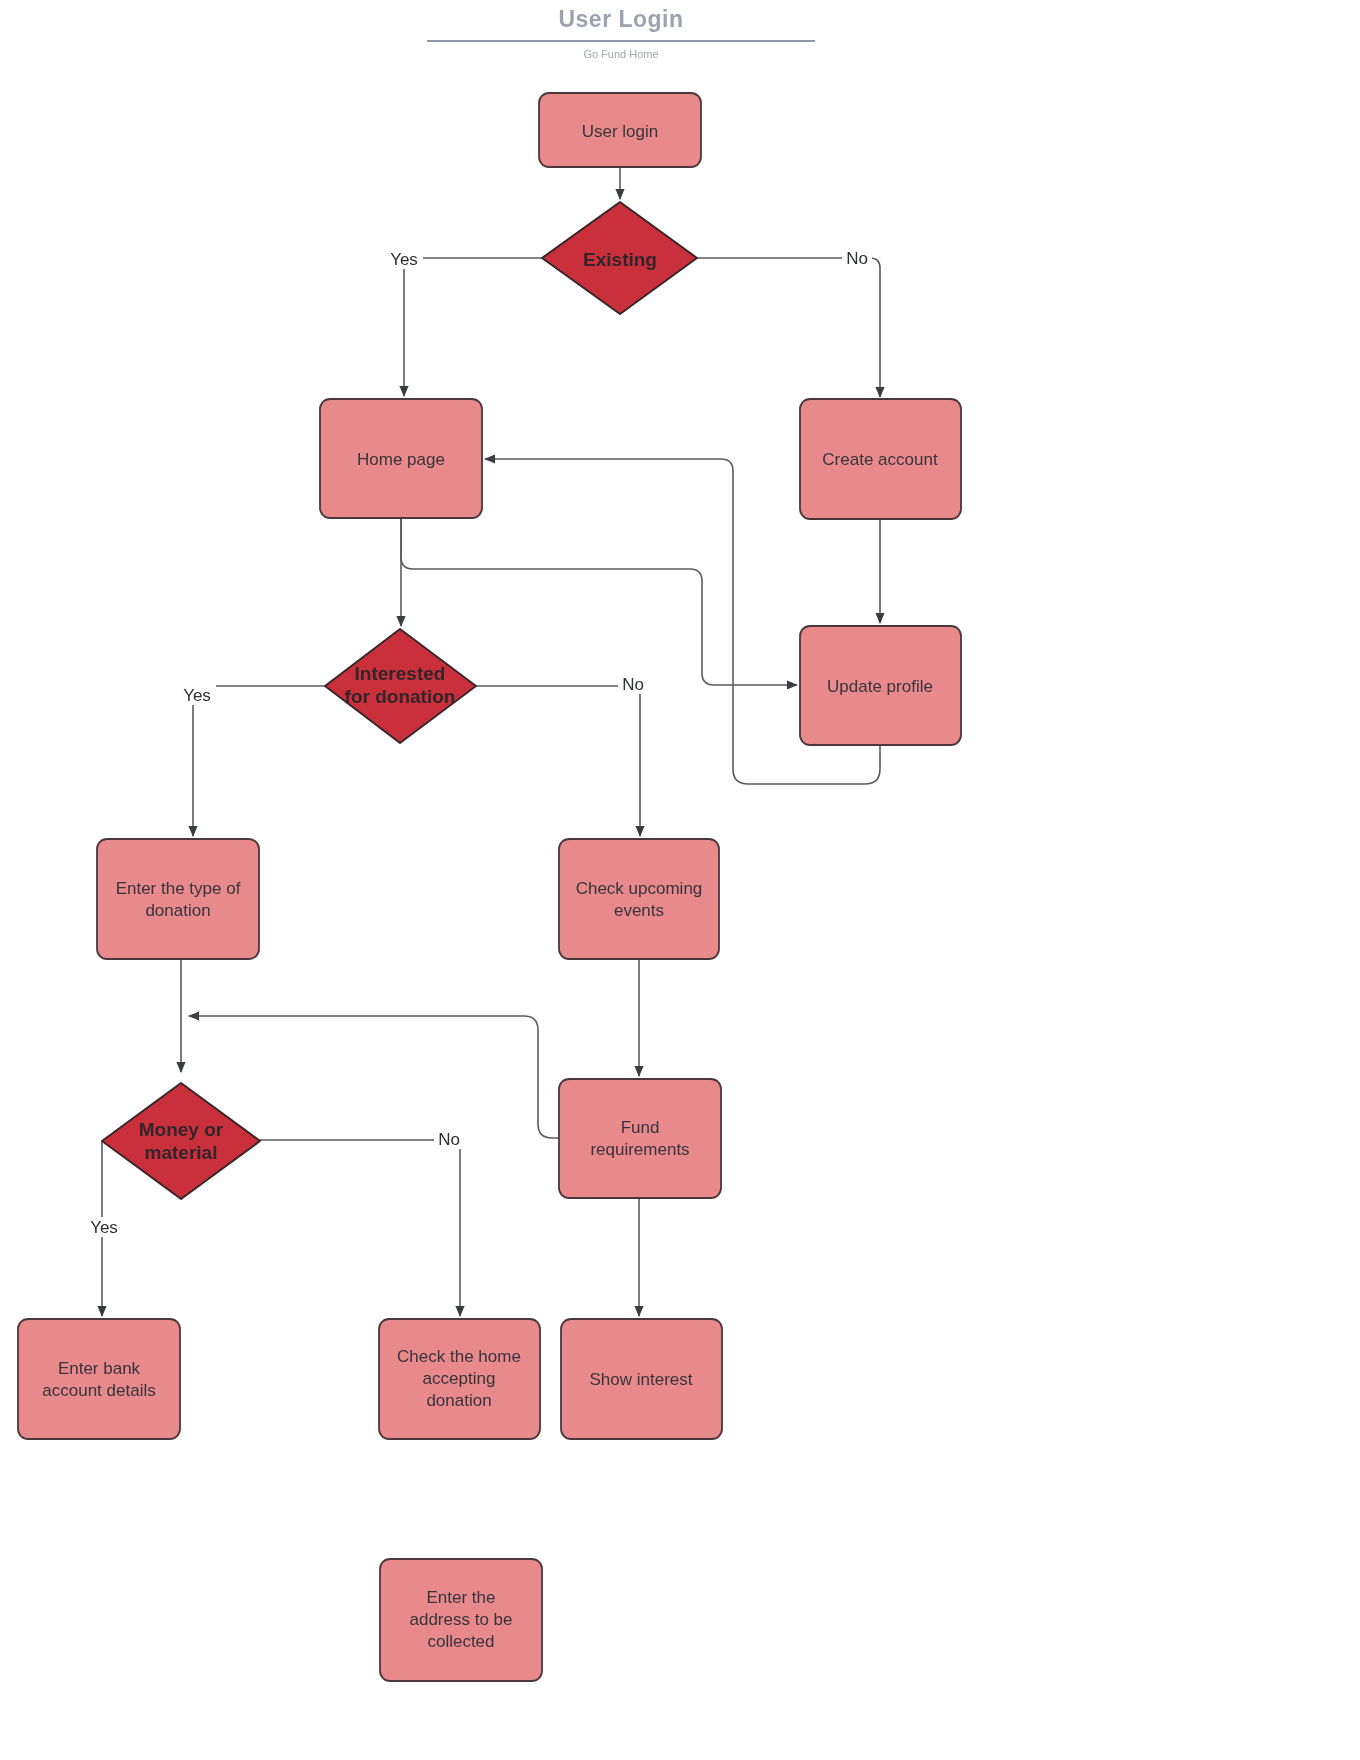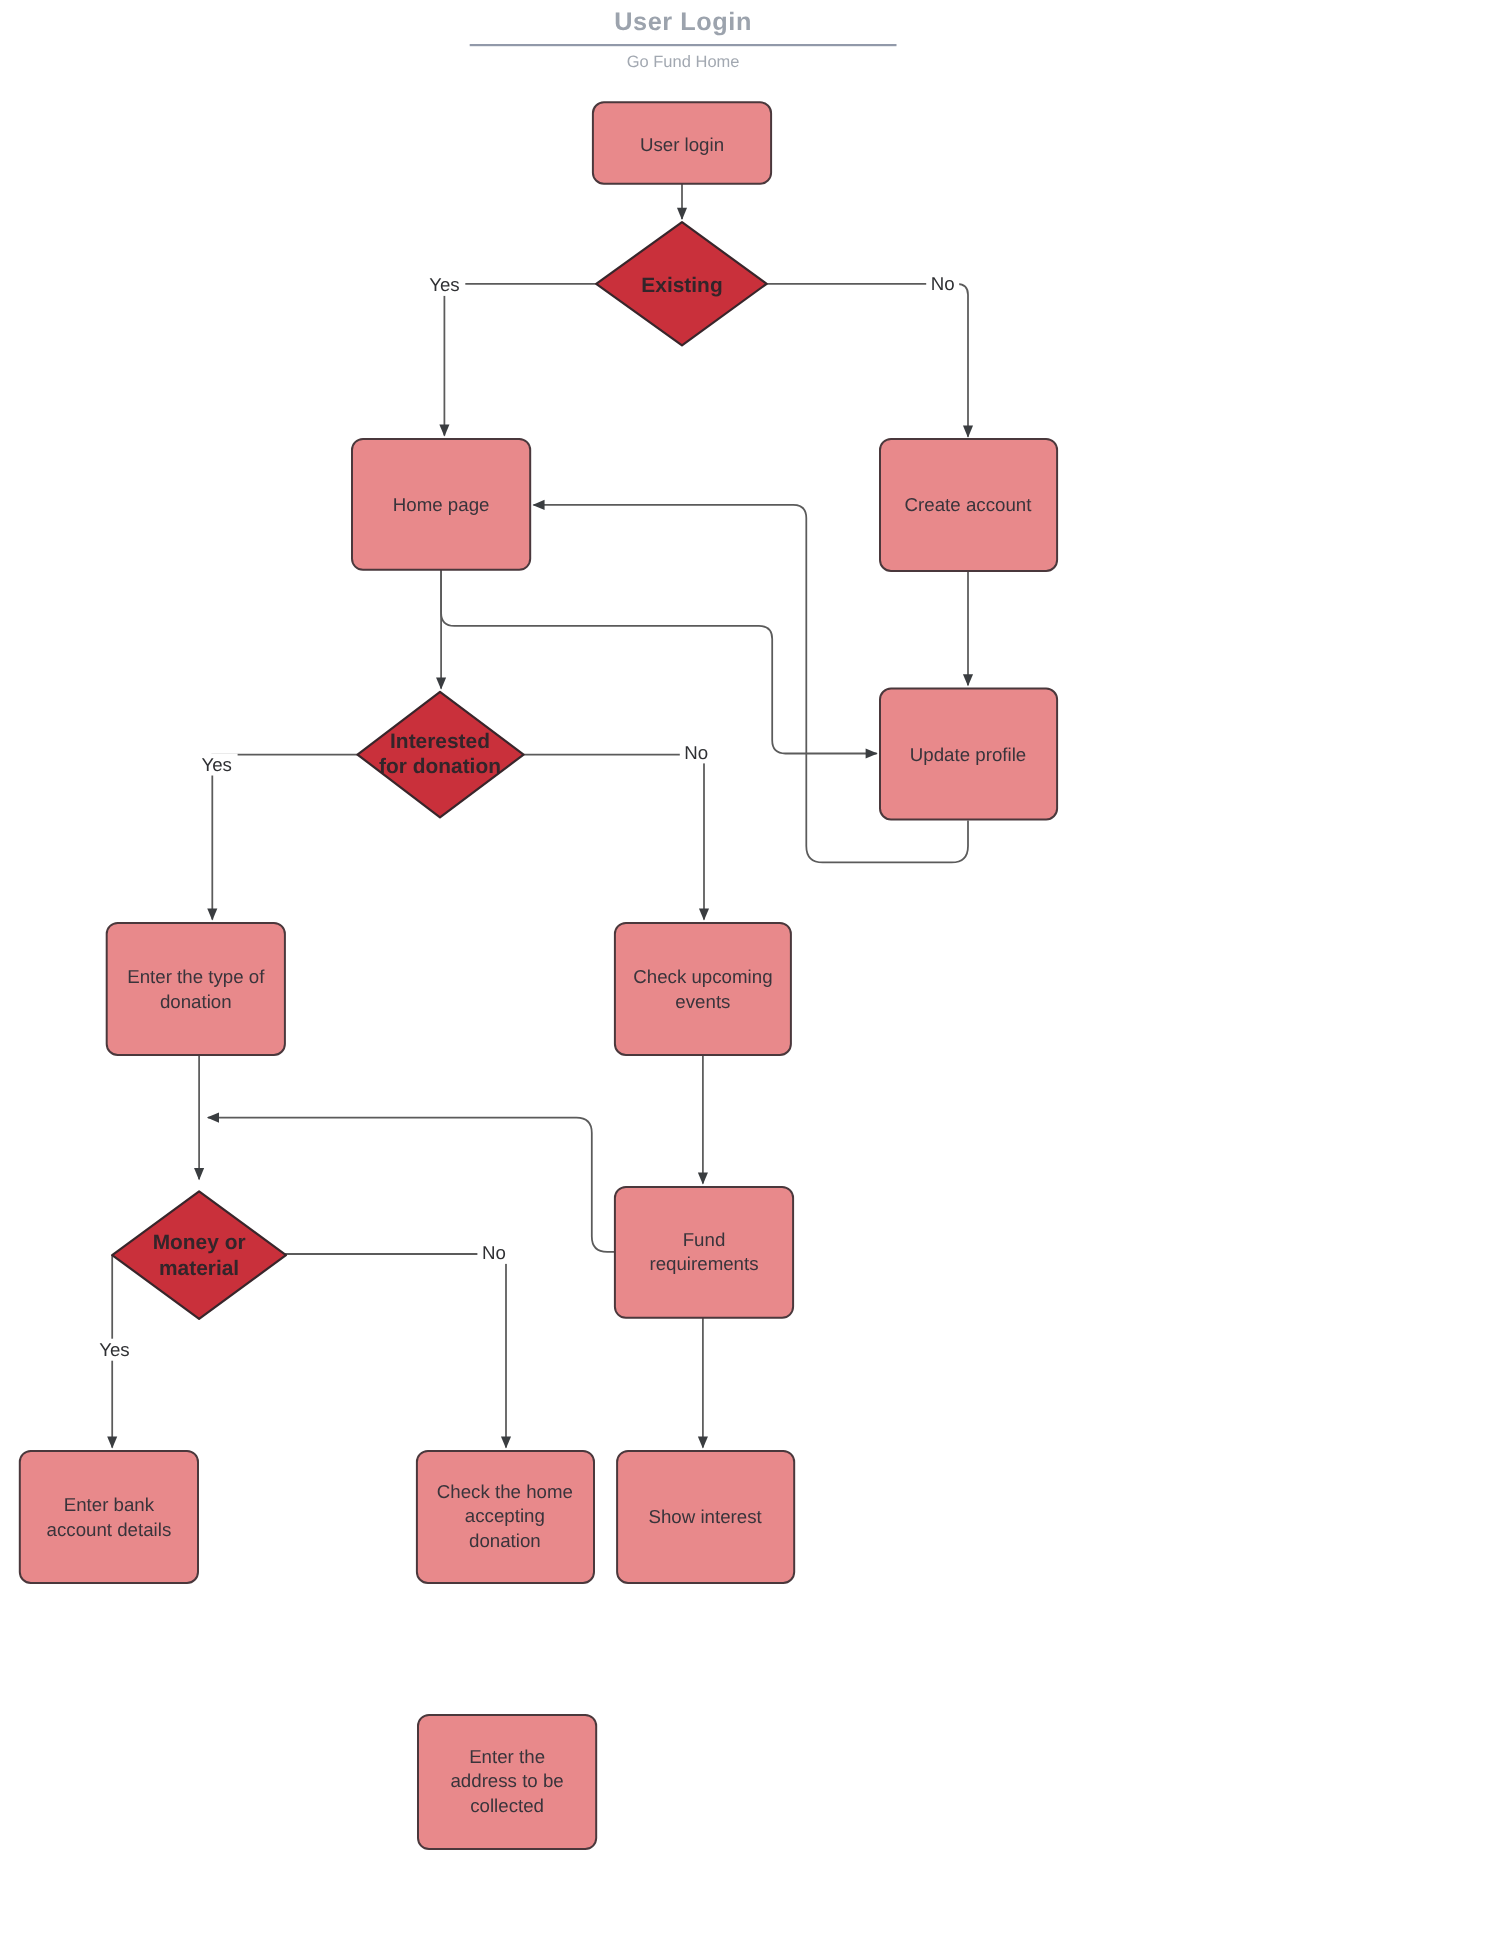--- a/index.html
+++ b/index.html
@@ -9,21 +9,21 @@
   }
   .header {
     position:absolute; left:427px; top:6px; width:388px; text-align:center;
   }
   .header h1 {
     margin:0; padding:0 0 7px 0; font-size:23px; font-weight:bold;
     color:var(--title-color); border-bottom:2px solid var(--underline-color);
     letter-spacing:0.5px;
   }
   .header .subtitle {
-    margin:6px 0 0 0; font-size:15px; color:var(--subtitle-color);
+    margin:6px 0 0 0; font-size:11px; color:var(--subtitle-color);
   }
   svg { position:absolute; left:0; top:0; }
   svg text { font-family:"Liberation Sans", sans-serif; }
   .edge { fill:none; stroke:var(--edge-color); stroke-width:1.6; }
   .process { fill:var(--process-fill); stroke:var(--process-border); stroke-width:1.8; }
   .decision { fill:var(--decision-fill); stroke:var(--decision-border); stroke-width:2; stroke-linejoin:round; }
   .node-text { fill:var(--node-text); font-size:17px; }
   .decision-text { fill:var(--decision-text); font-size:19px; font-weight:bold; }
   .edge-label-text { fill:var(--label-color); font-size:17px; }
   .label-bg { fill:#ffffff; }

